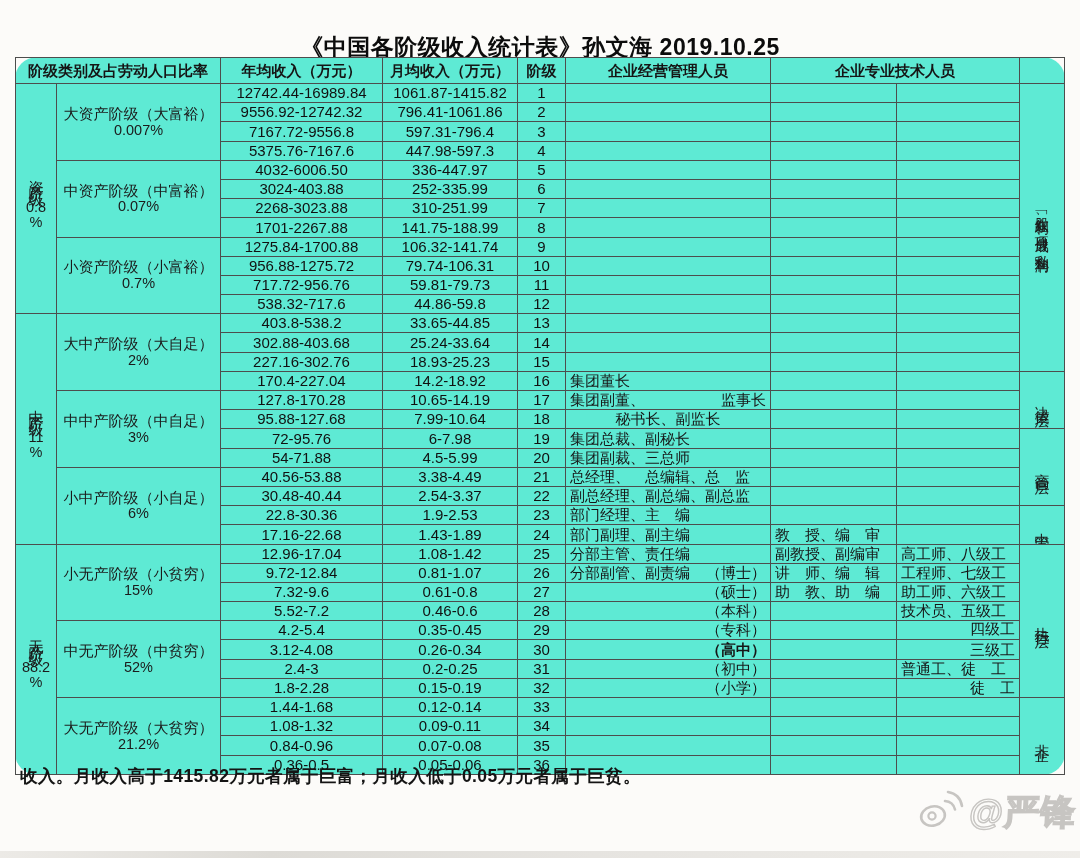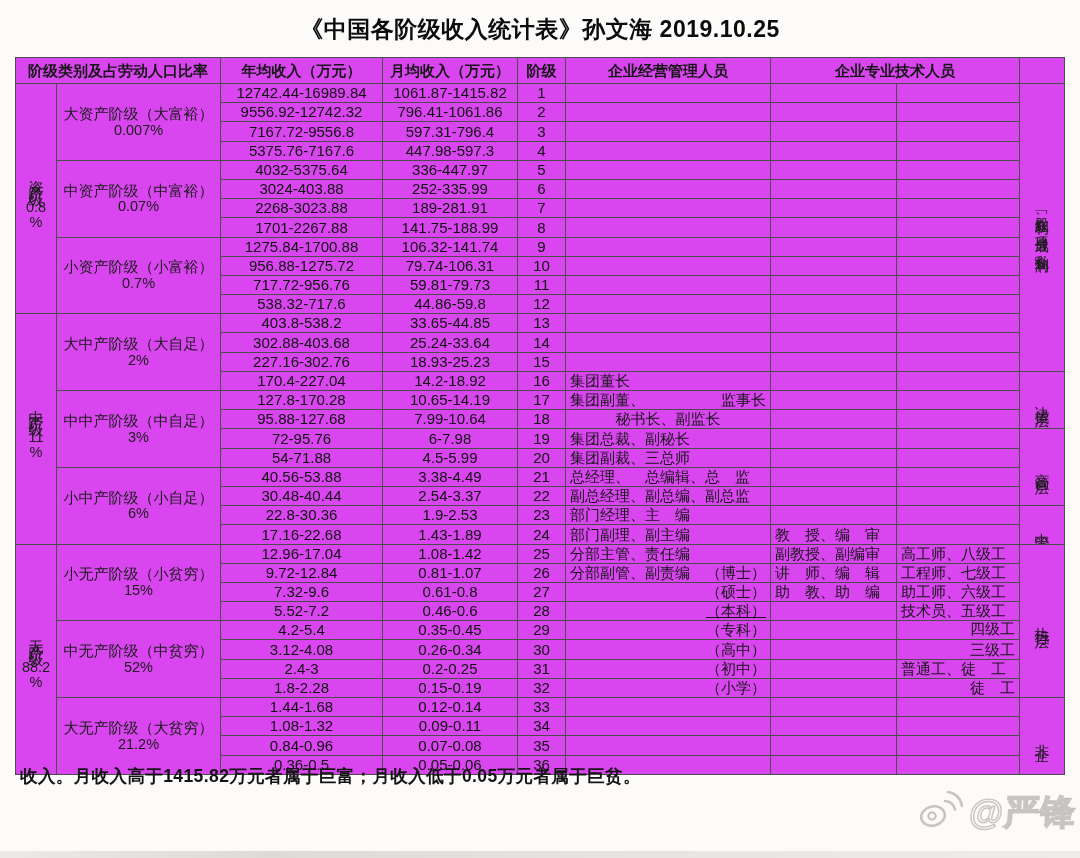--- a/index.html
+++ b/index.html
@@ -3,28 +3,29 @@
 <meta charset="utf-8">
 <style>
   html,body { margin:0; padding:0; background:#ffffff; }
   .page {
     position:relative; width:1080px; height:858px; overflow:hidden;
     background:#fcfbf9;
     font-family:"Liberation Sans", sans-serif;
     color:#1b1b1b;
   }
   .title {
-    position:absolute; top:14px; left:0; width:100%;
+    position:absolute; top:32px; left:0; width:100%;
     text-align:center; font-size:23px; font-weight:700; color:#0c0c0c;
     letter-spacing:0.5px;
   }
   table.income {
     position:absolute; left:15px; top:57px; width:1050px;
     border-collapse:collapse; table-layout:fixed;
-    background:#d946ef;
+    background:#5eead4;
+    border-radius:22px;
   }
   table.income th, table.income td {
     border:1px solid #4d4d4d;
     padding:0 4px;
     font-size:15px; line-height:1.05;
     overflow:hidden; white-space:nowrap;
     height:18.2px;
   }
   table.income thead th {
     height:25px; font-weight:600; text-align:center; font-size:15px; color:#151515;
@@ -137,38 +138,38 @@
           <td class="num rank">4</td>
           <td class="txt"></td>
           <td class="txt"></td>
           <td class="txt"></td>
         </tr>
         <tr>
           <td class="sub-cell" rowspan="4">
             <div>中资产阶级（中富裕）</div>
             <div class="pct">0.07%</div>
           </td>
-          <td class="num">4032-5375.64</td>
+          <td class="num">4032-6006.50</td>
           <td class="num">336-447.97</td>
           <td class="num rank">5</td>
           <td class="txt"></td>
           <td class="txt"></td>
           <td class="txt"></td>
         </tr>
         <tr>
           <td class="num">3024-403.88</td>
           <td class="num">252-335.99</td>
           <td class="num rank">6</td>
           <td class="txt"></td>
           <td class="txt"></td>
           <td class="txt"></td>
         </tr>
         <tr>
           <td class="num">2268-3023.88</td>
-          <td class="num">189-281.91</td>
+          <td class="num">310-251.99</td>
           <td class="num rank">7</td>
           <td class="txt"></td>
           <td class="txt"></td>
           <td class="txt"></td>
         </tr>
         <tr>
           <td class="num">1701-2267.88</td>
           <td class="num">141.75-188.99</td>
           <td class="num rank">8</td>
           <td class="txt"></td>
@@ -389,21 +390,21 @@
             </div>
           </td>
           <td class="txt">助　教、助　编</td>
           <td class="txt">助工师、六级工</td>
         </tr>
         <tr>
           <td class="num">5.52-7.2</td>
           <td class="num">0.46-0.6</td>
           <td class="num rank">28</td>
           <td class="txt">
-            <div class="lr" style="justify-content: flex-end; text-decoration: underline;">
+            <div class="lr" style="justify-content: flex-end;">
               <span>（本科）</span>
             </div>
           </td>
           <td class="txt"></td>
           <td class="txt">技术员、五级工</td>
         </tr>
         <tr>
           <td class="sub-cell" rowspan="4">
             <div>中无产阶级（中贫穷）</div>
             <div class="pct">52%</div>
@@ -421,21 +422,21 @@
             <div class="lr" style="justify-content: flex-end; font-family: Liberation Serif, serif;">
               <span>四级工</span>
             </div>
           </td>
         </tr>
         <tr>
           <td class="num">3.12-4.08</td>
           <td class="num">0.26-0.34</td>
           <td class="num rank">30</td>
           <td class="txt">
-            <div class="lr" style="justify-content: flex-end;">
+            <div class="lr" style="justify-content: flex-end; font-weight: bold;">
               <span>（高中）</span>
             </div>
           </td>
           <td class="txt"></td>
           <td class="txt">
             <div class="lr" style="justify-content: flex-end;">
               <span>三级工</span>
             </div>
           </td>
         </tr>

